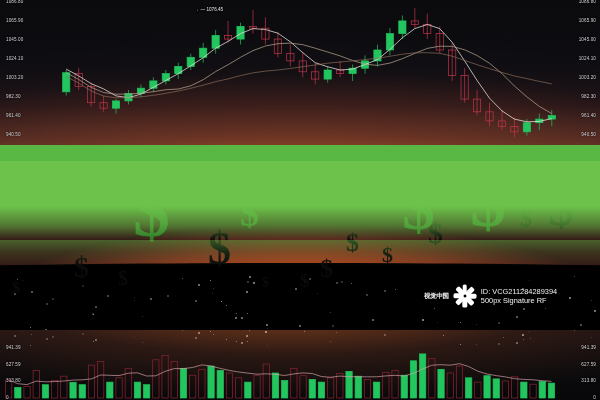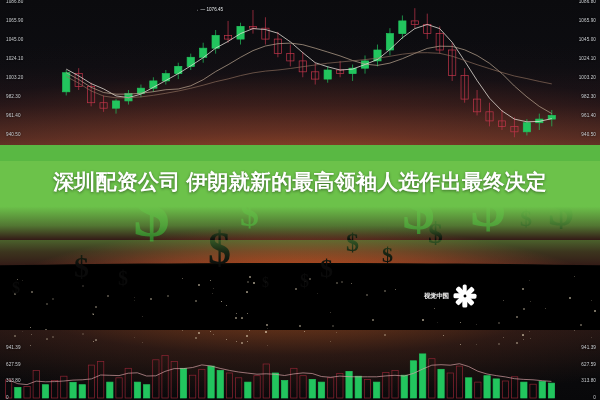--- a/index.html
+++ b/index.html
@@ -287,33 +287,36 @@
         <span class="dollar dk" style="left:12px;top:120px;font-size:16px;">$</span>
         <span class="dollar dk" style="left:262px;top:116px;font-size:14px;">$</span>
       </div>
 
     <div class="band-fade" style="top:0px;height:80px;background:linear-gradient(180deg,#6cc24a 0%,#6cc24a 58%,rgba(108,194,74,.55) 82%,rgba(108,194,74,0) 100%);"></div>
     <div class="band-fade" style="top:80px;height:26px;background:linear-gradient(180deg,rgba(108,194,74,.42) 0%,rgba(108,194,74,.16) 45%,rgba(108,194,74,0) 100%);"></div>
   </div>
 
   <div class="band-green" style="top:145px;height:16px;"></div>
 
-  <div class="headline">深圳配资公司 伊朗就新的最高领袖人选作出最终决定</div>
 
   <div class="wm">
     <span class="wm-cn">视觉中国</span>
     <span class="wm-star">
       <i style="transform:translate(-50%,-50%) rotate(0deg)   translateY(-6.5px);"></i>
       <i style="transform:translate(-50%,-50%) rotate(45deg)  translateY(-6.5px);"></i>
       <i style="transform:translate(-50%,-50%) rotate(90deg)  translateY(-6.5px);"></i>
       <i style="transform:translate(-50%,-50%) rotate(135deg) translateY(-6.5px);"></i>
       <i style="transform:translate(-50%,-50%) rotate(180deg) translateY(-6.5px);"></i>
       <i style="transform:translate(-50%,-50%) rotate(225deg) translateY(-6.5px);"></i>
       <i style="transform:translate(-50%,-50%) rotate(270deg) translateY(-6.5px);"></i>
       <i style="transform:translate(-50%,-50%) rotate(315deg) translateY(-6.5px);"></i>
+    </span>
+    <span class="wm-txt">
+      <span>ID: VCG211284289394</span><br>
+      <span>500px Signature RF</span>
     </span>
   </div>
 
   <div class="chart-bottom">
     <svg class="chart-svg" viewBox="0 0 600 70" preserveAspectRatio="none">
       <g id="vol-bars">
           <rect x="5.5" y="49.9" width="6.3" height="18.1" fill="none" stroke="#8e2433" stroke-width="0.7"></rect>
           <rect x="14.7" y="57.4" width="6.3" height="10.6" fill="#22c55e" stroke="#22c55e" stroke-width="0.7"></rect>
           <rect x="23.9" y="56.6" width="6.3" height="11.4" fill="none" stroke="#8e2433" stroke-width="0.7"></rect>
           <rect x="33.1" y="40.4" width="6.3" height="27.6" fill="none" stroke="#8e2433" stroke-width="0.7"></rect>

